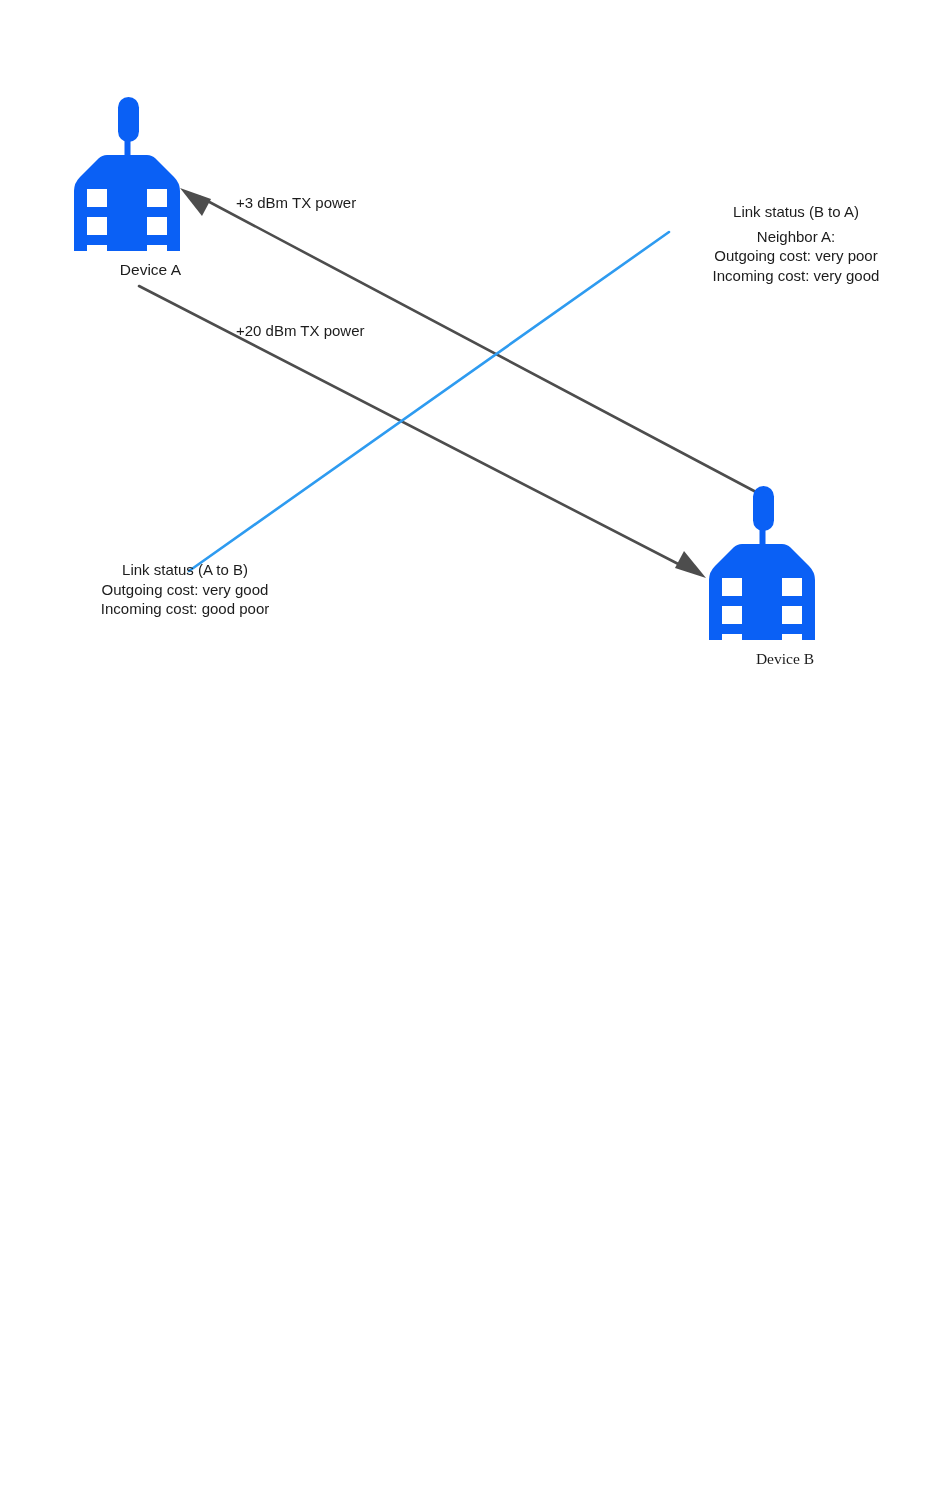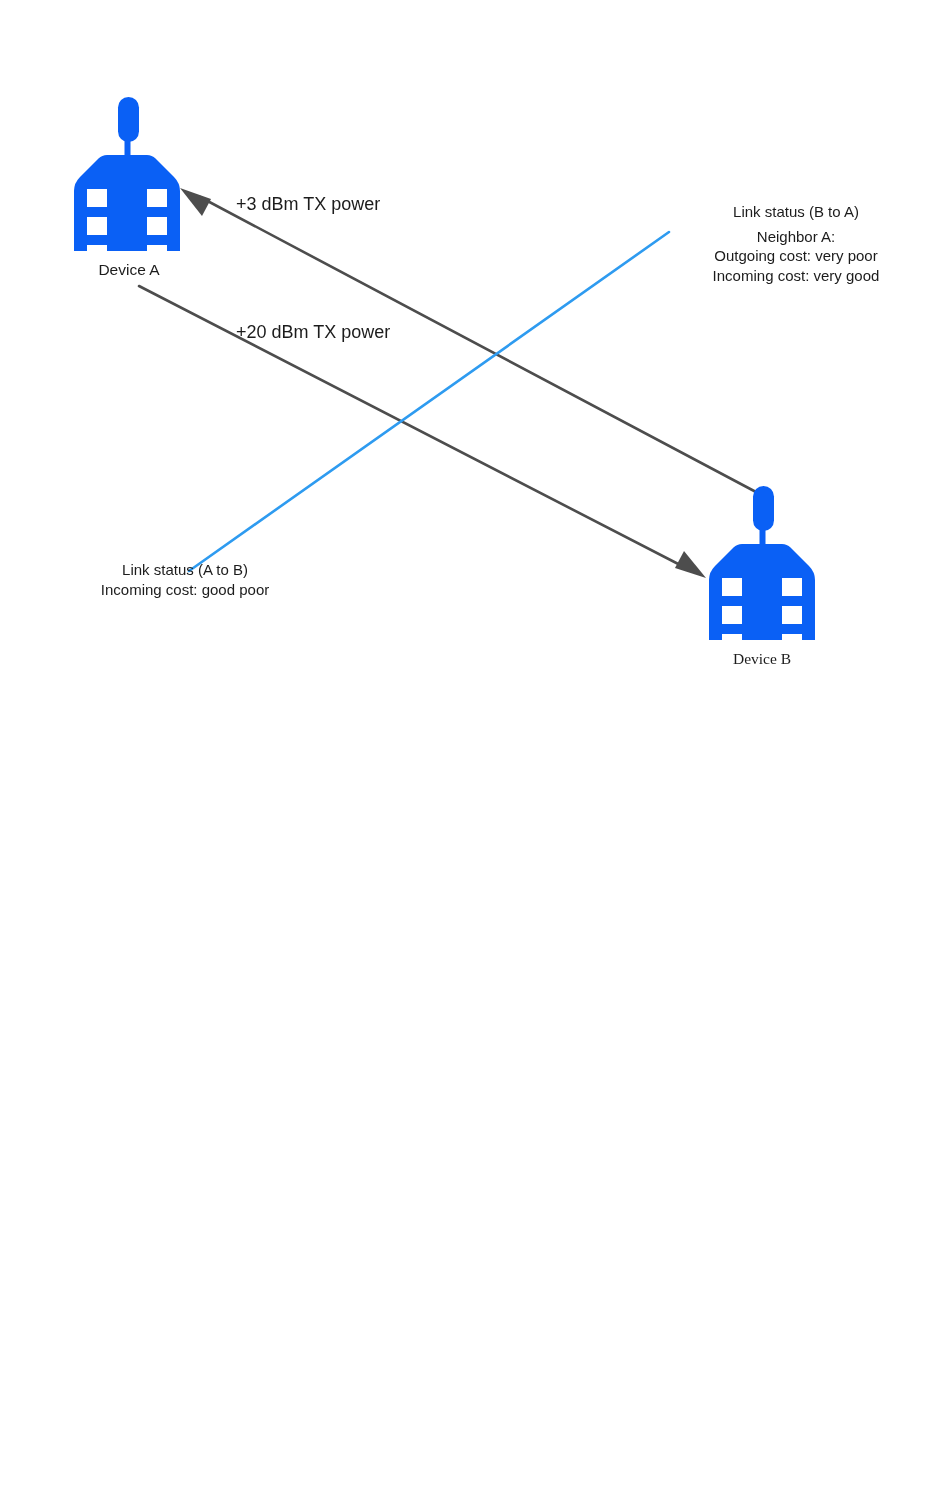--- a/index.html
+++ b/index.html
@@ -33,24 +33,24 @@
   }
   .txt {
     position: absolute;
     font-family: "Liberation Sans", sans-serif;
     color: #1c1c1c;
     white-space: nowrap;
     line-height: 1.0;
   }
   .device-label {
     font-size: 15.5px;
-    text-align: center;
+    text-align: right;
   }
   .edge-label {
-    font-size: 18px;
+    font-size: 15px;
   }
   .callout {
     font-size: 15px;
     line-height: 19.5px;
     text-align: center;
   }
   .callout .row { display: block; }
 
   
   #label-device-a { left: 77px;  top: 262px;  width: 104px; }
@@ -134,16 +134,17 @@
   <div class="txt callout" id="callout-b-to-a">
     <span class="row">Link status (B to A)</span>
     <span class="row" style="display:block;height:5px"></span>
     <span class="row">Neighbor A:</span>
     <span class="row">Outgoing cost: very poor</span>
     <span class="row">Incoming cost: very good</span>
   </div>
 
   <div class="txt callout" id="callout-a-to-b">
     <span class="row">Link status (A to B)</span>
+    <span class="row">Outgoing cost: very good</span>
     <span class="row">Incoming cost: good poor</span>
   </div>
 
 </div>
 
 </body></html>

